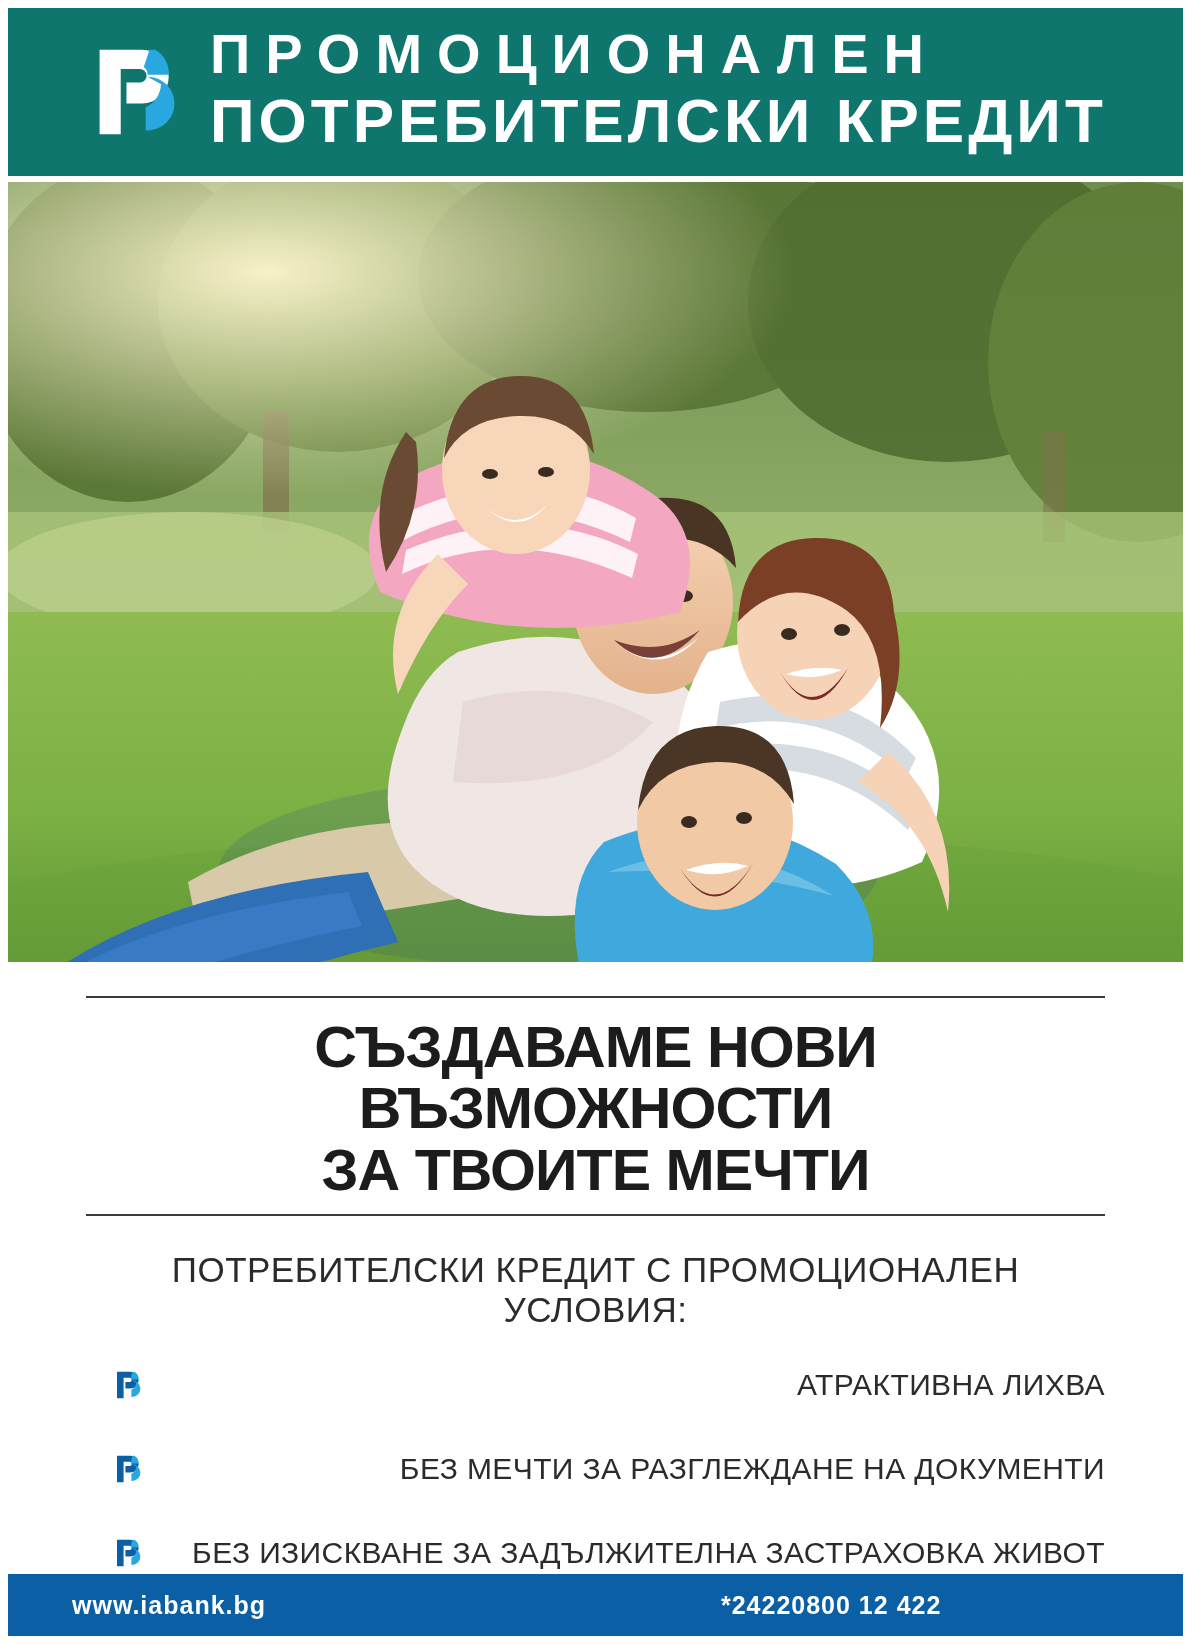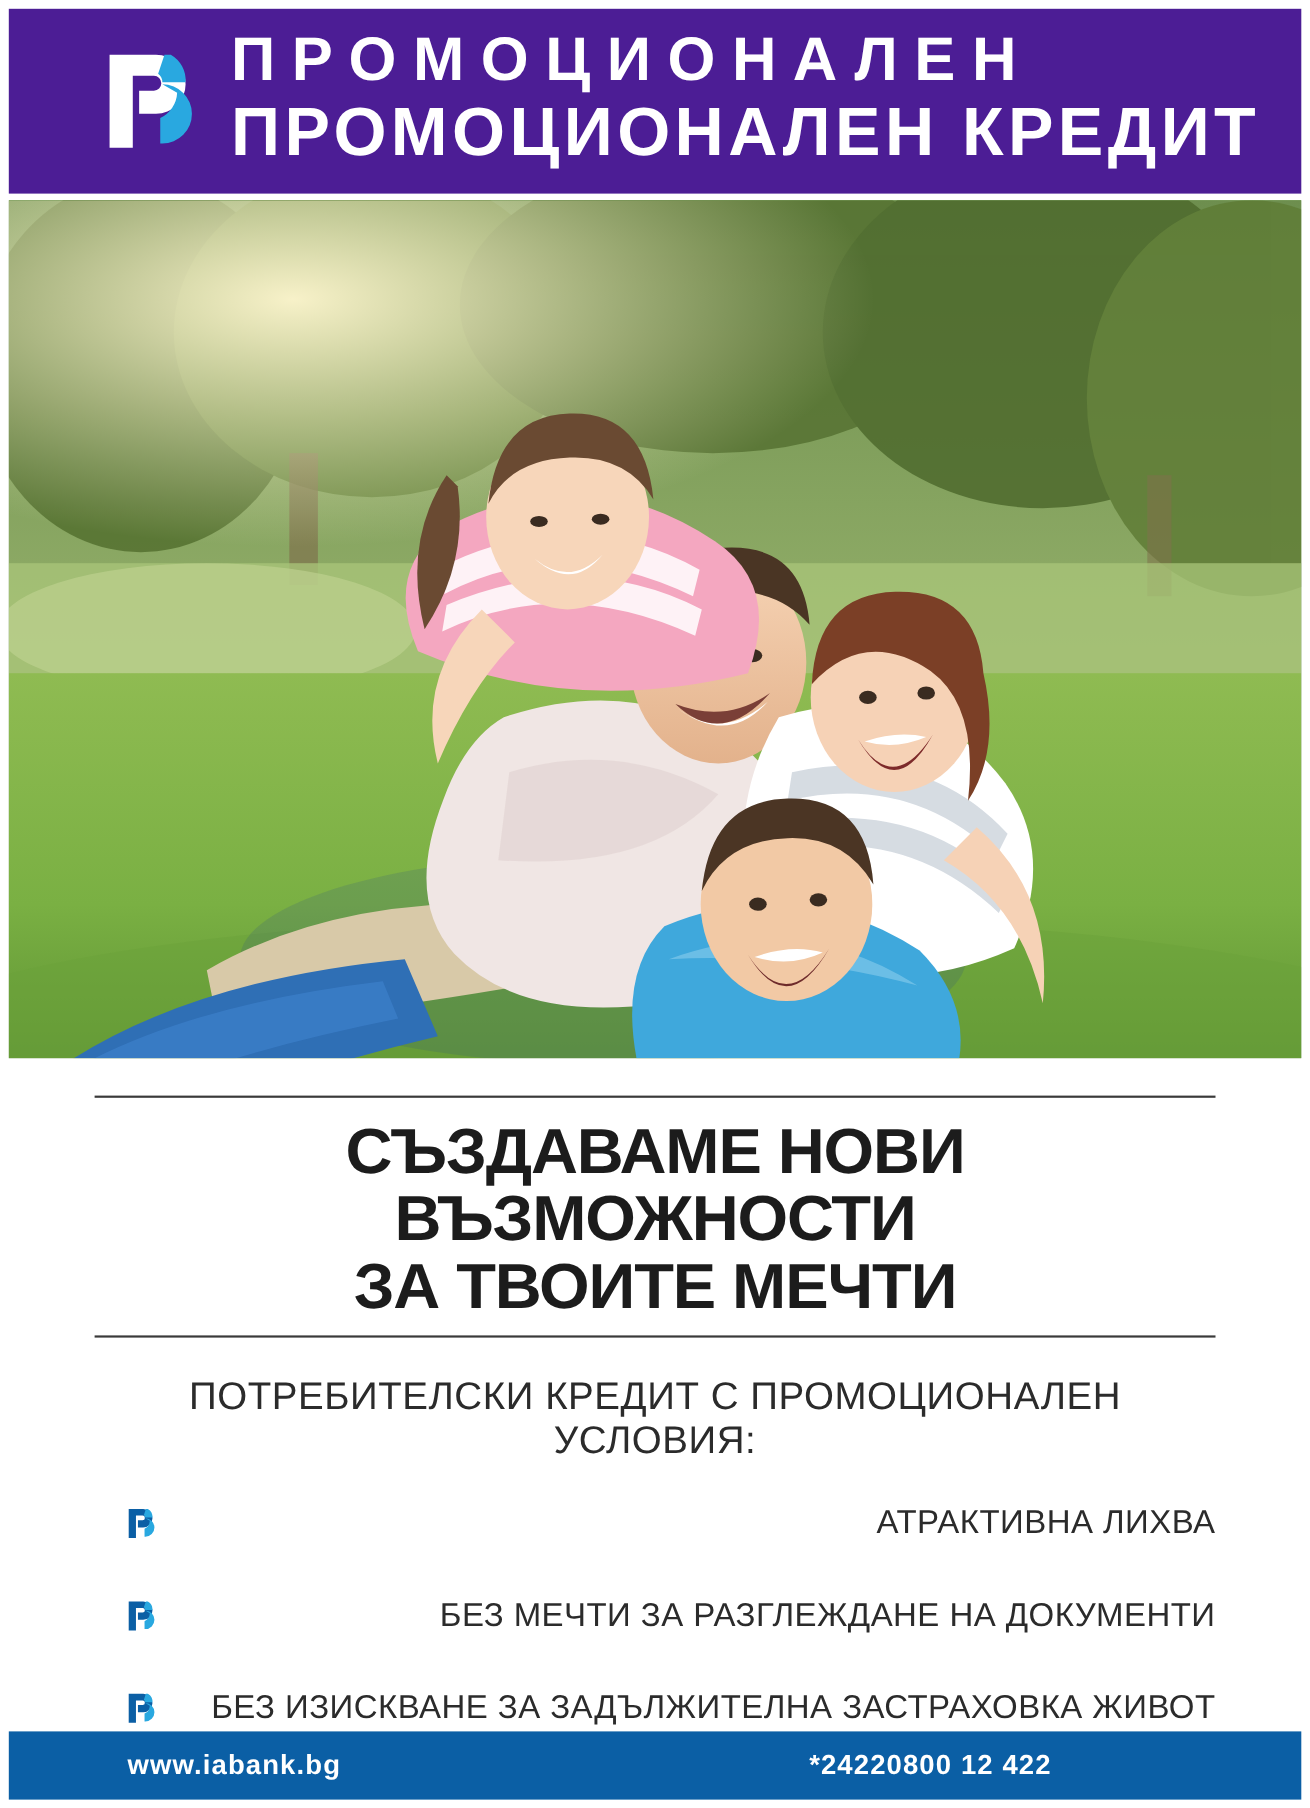--- a/index.html
+++ b/index.html
@@ -24,21 +24,21 @@
     padding: 0;
     display: flex;
     flex-direction: column;
   }
 
   
   .header {
     position: relative;
     margin: 8px 8px 0 8px;
     height: 168px;
-    background: #4c1d95;
+    background: #0f766e;
     display: flex;
     align-items: center;
     justify-content: flex-start;
     overflow: hidden;
   }
   .logo-mark {
     width: 96px;
     height: 96px;
     margin-left: 82px;
     margin-right: 24px;
@@ -147,42 +147,41 @@
     right: 8px;
     bottom: 8px;
     height: 62px;
     background: #0b5fa5;
     display: flex;
     align-items: center;
     color: #ffffff;
     font-weight: 700;
     font-size: 25px;
     letter-spacing: 1px;
-    padding-left: 44px;
   }
   .footer-left  { width: 33.333%; padding-left: 64px; box-sizing: border-box; text-align: left; }
   .footer-mid   { width: 33.333%; text-align: right; }
   .footer-right { width: 33.333%; padding-right: 64px; box-sizing: border-box; text-align: left; }
 </style>
 </head>
 <body>
 
 <div class="poster">
 
   <div class="header">
     <div class="logo-mark">
       <svg viewBox="0 0 100 100" width="96" height="96" aria-hidden="true">
         <path d="M10,6 h44 a28,28 0 0 1 0,56 h-16 v-22 h14 a7,7 0 0 0 0,-14 h-20 v68 h-22 z" fill="#ffffff"></path>
         <path d="M60,34 a28,28 0 0 1 0,56 h-2 v-24 a28,28 0 0 0 16,-24 z" fill="#29a8e0"></path>
         <path d="M62,6 h6 a28,28 0 0 1 14,26 h-22 a10,10 0 0 0 -4,-8 z" fill="#29a8e0"></path>
       </svg>
     </div>
     <div class="header-titles">
       <div class="header-line1">ПРОМОЦИОНАЛЕН</div>
-      <div class="header-line2">ПРОМОЦИОНАЛЕН КРЕДИТ</div>
+      <div class="header-line2">ПОТРЕБИТЕЛСКИ КРЕДИТ</div>
     </div>
   </div>
 
   <div class="photo">
     <svg viewBox="0 0 1175 780" preserveAspectRatio="xMidYMid slice" aria-hidden="true">
       <defs>
         <linearGradient id="sky" x1="0" y1="0" x2="0" y2="1">
           <stop offset="0%" stop-color="#6d8e4e"></stop>
           <stop offset="55%" stop-color="#94b06a"></stop>
           <stop offset="100%" stop-color="#b9cf86"></stop>

